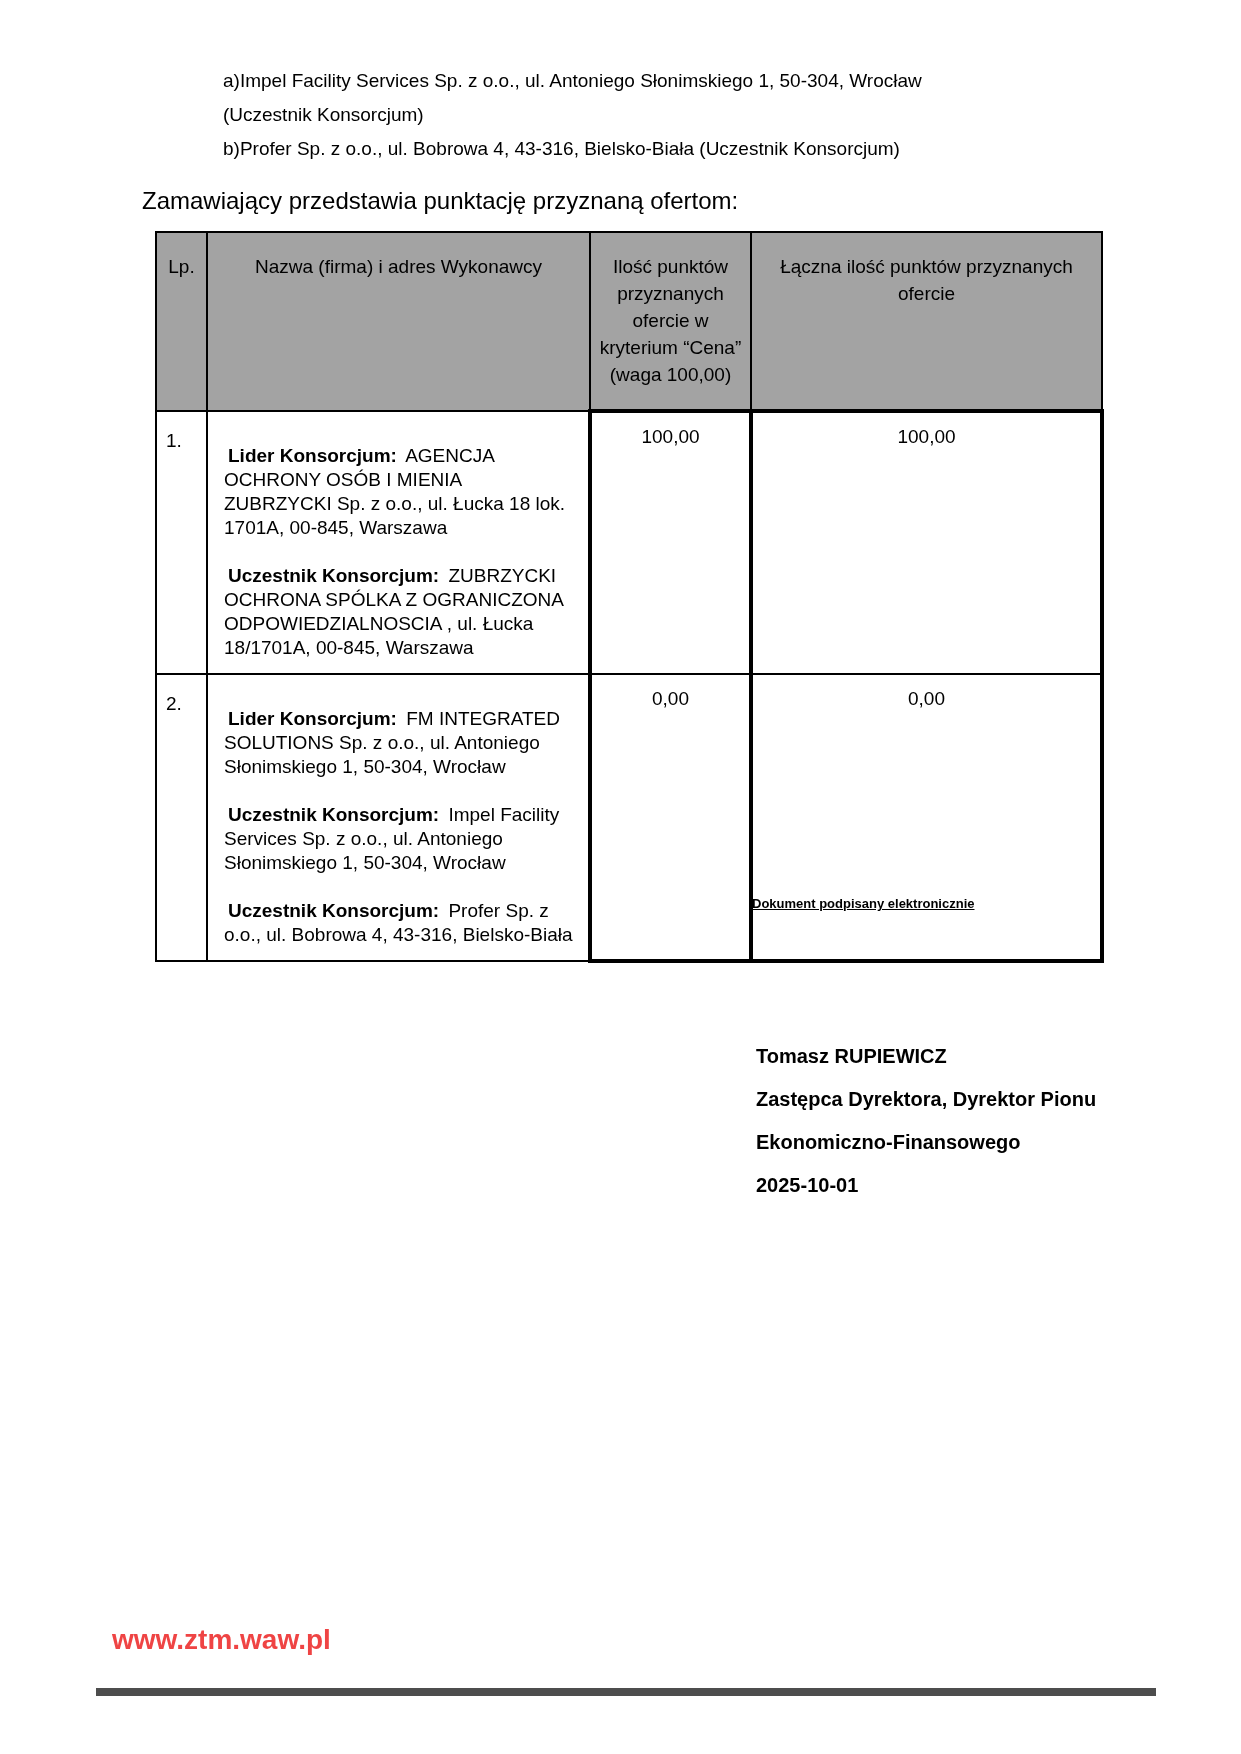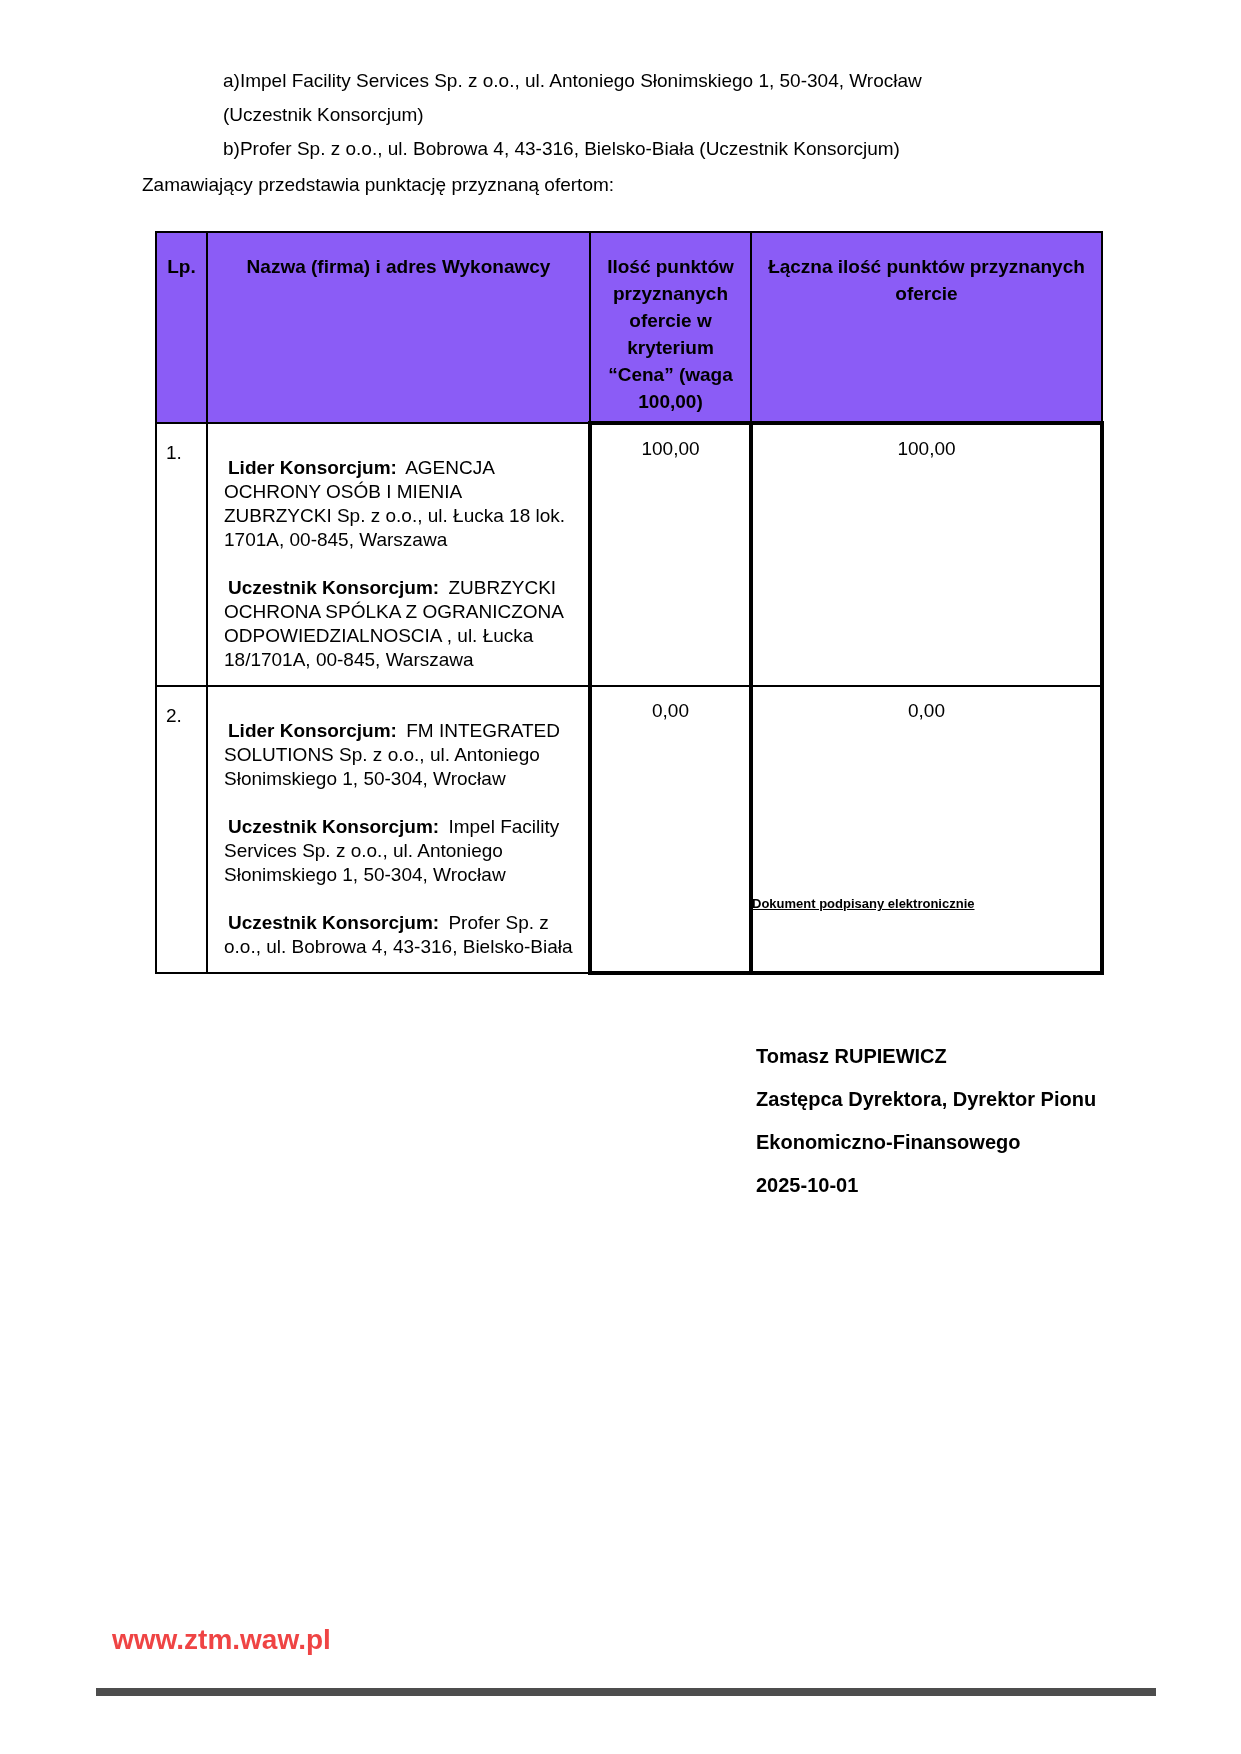--- a/index.html
+++ b/index.html
@@ -16,40 +16,40 @@
   .intro {
     position: absolute;
     left: 207px;
     top: 52px;
     font-size: 19px;
     line-height: 26px;
   }
   .lead {
     position: absolute;
     left: 130px;
-    top: 160px;
-    font-size: 19px;
+    top: 176px;
+    font-size: 24px;
     line-height: 26px;
   }
   table.score-table {
     position: absolute;
     left: 147px;
     top: 223px;
     width: 946px;
     border-collapse: collapse;
     table-layout: fixed;
     font-size: 19px;
   }
   .score-table th, .score-table td {
     border: 2px solid #000000;
     vertical-align: top;
   }
   .score-table th {
-    background: #8b5cf6;
-    font-weight: bold;
+    background: #a3a3a3;
+    font-weight: normal;
     text-align: center;
     line-height: 27px;
     padding: 20px 6px 6px 6px;
   }
   .score-table th.score-h { border-bottom-width: 4px; margin-left: 40px; }
   .score-table td.lp-cell {
     padding: 18px 0 0 9px;
     font-size: 19px;
   }
   .score-table td.name-cell {

